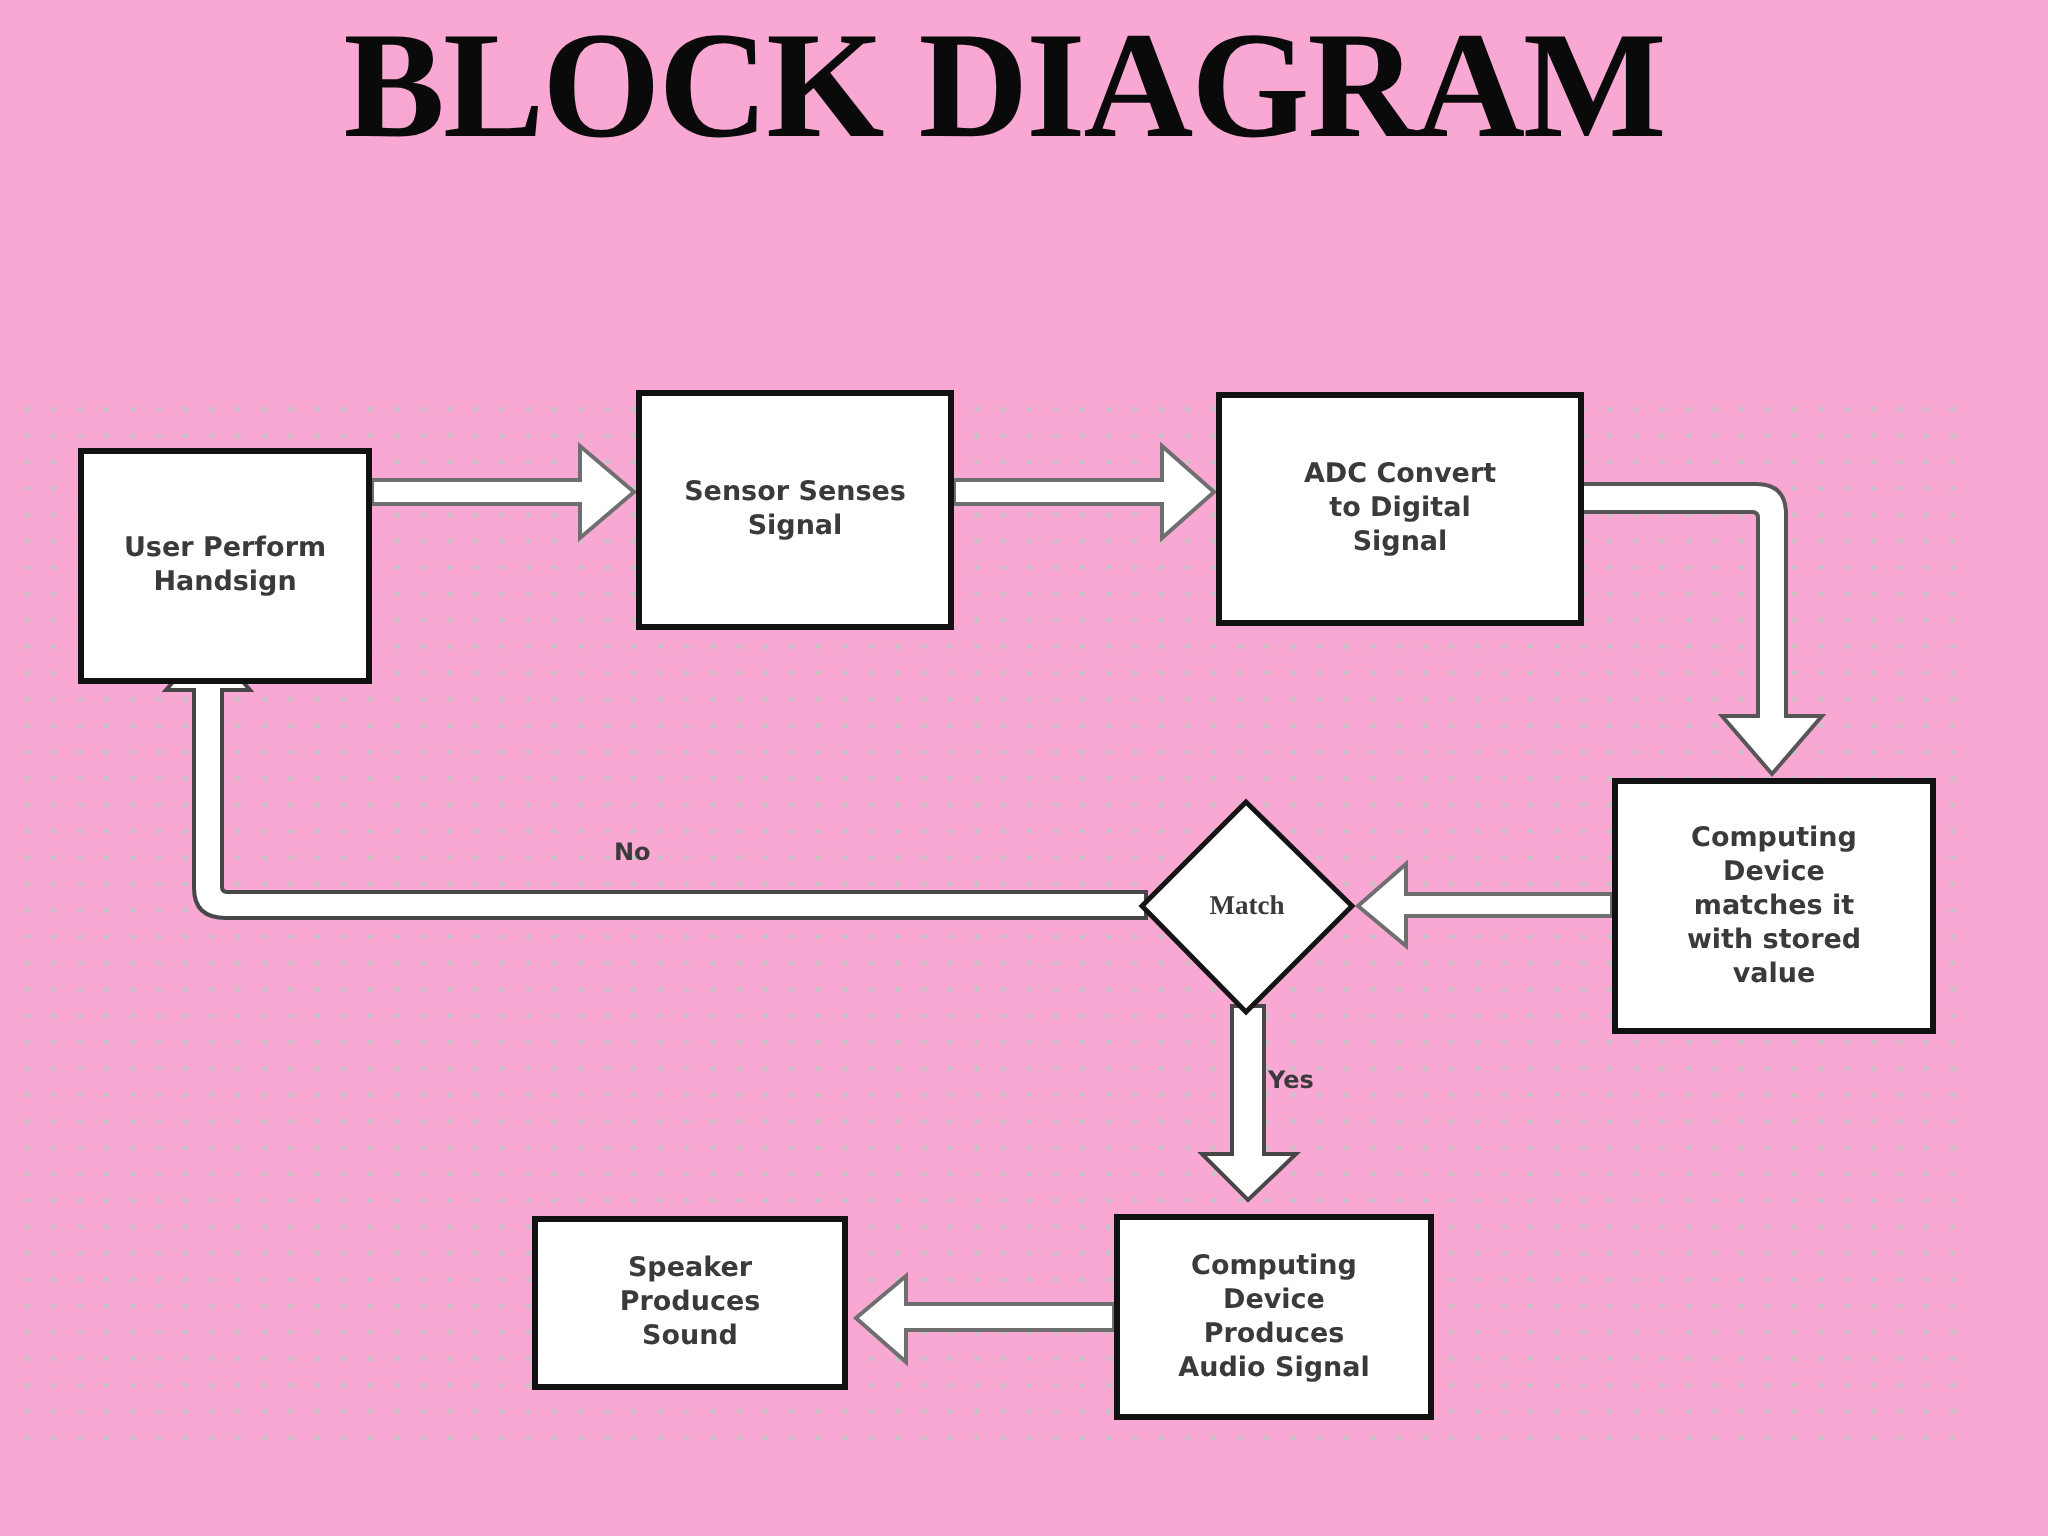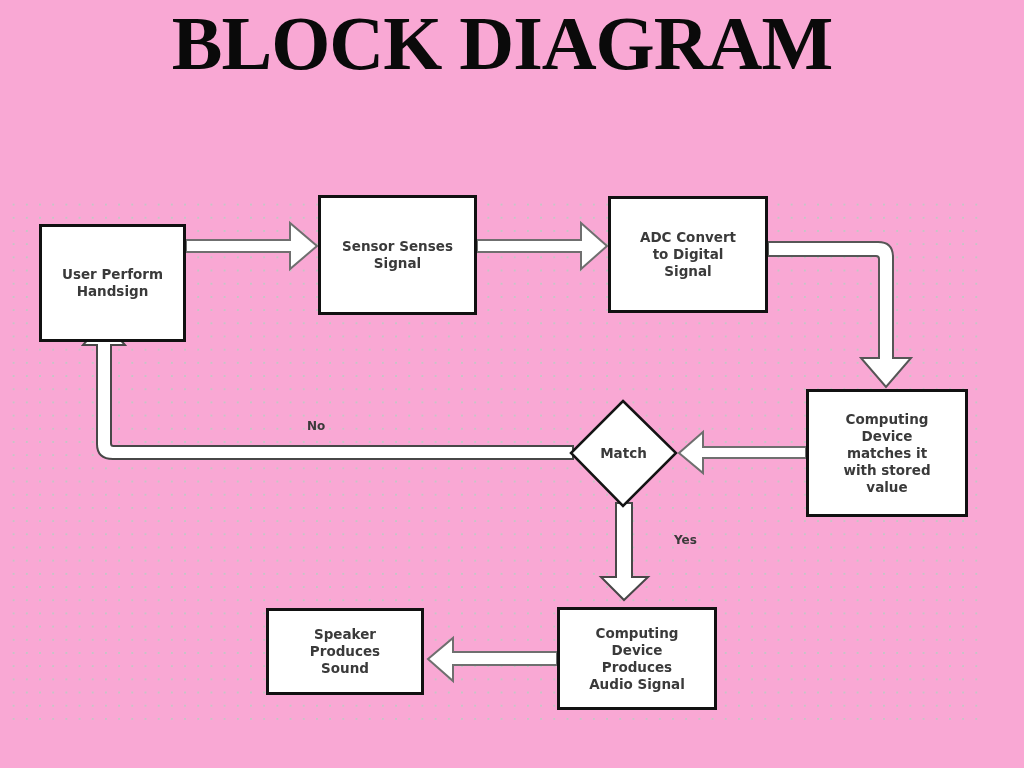--- a/index.html
+++ b/index.html
@@ -75,20 +75,21 @@
   .diamond-label {
     position: absolute;
     z-index: 2;
     left: 571px;
     top: 445px;
     width: 105px;
     text-align: center;
     font-weight: 700;
     font-size: 13.5px;
     color: #3a3a3a;
+    font-family: Liberation Serif, serif;
   }
 </style>
 </head>
 <body>
 
 <div id="stage">
 
   <div class="title">BLOCK DIAGRAM</div>
 
   <div class="dotgrid"></div>
@@ -115,21 +116,21 @@
   <div class="node" style="left:39px; top:196px; width:147px; height:118px;margin-top:28px;">
     <span class="lbl">User Perform
 Handsign</span>
   </div>
 
   <div class="node" style="left:318px; top:195px; width:159px; height:120px;">
     <span class="lbl">Sensor Senses
 Signal</span>
   </div>
 
-  <div class="node" style="left:608px; top:196px; width:160px; height:117px;">
+  <div class="node" style="left:608px; top:196px; width:184px; height:117px;">
     <span class="lbl">ADC Convert
 to Digital
 Signal</span>
   </div>
 
   <div class="node" style="left:806px; top:389px; width:162px; height:128px;">
     <span class="lbl">Computing
 Device
 matches it
 with stored
@@ -146,15 +147,15 @@
   </div>
 
   <div class="node" style="left:266px; top:608px; width:158px; height:87px;">
     <span class="lbl">Speaker
 Produces
 Sound</span>
   </div>
 
   <div class="floatlabel" style="left:307px; top:419px;">No</div>
 
-  <div class="floatlabel" style="left:674px; top:533px;">Yes</div>
+  <div class="floatlabel" style="left:634px; top:533px;">Yes</div>
 
 </div>
 
 </body></html>

